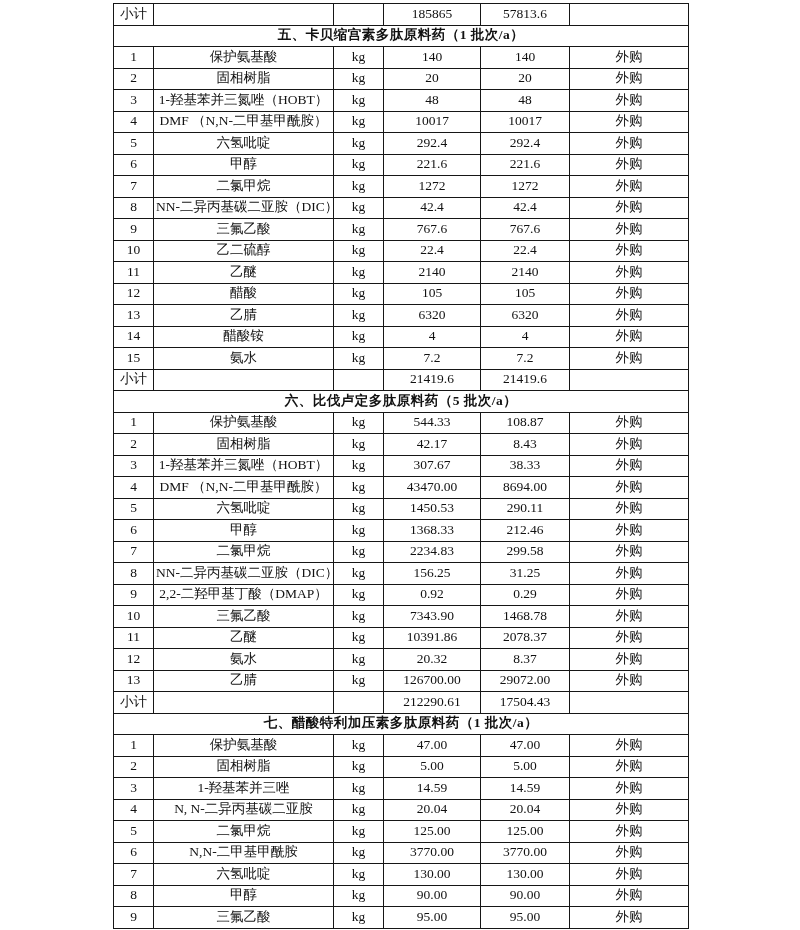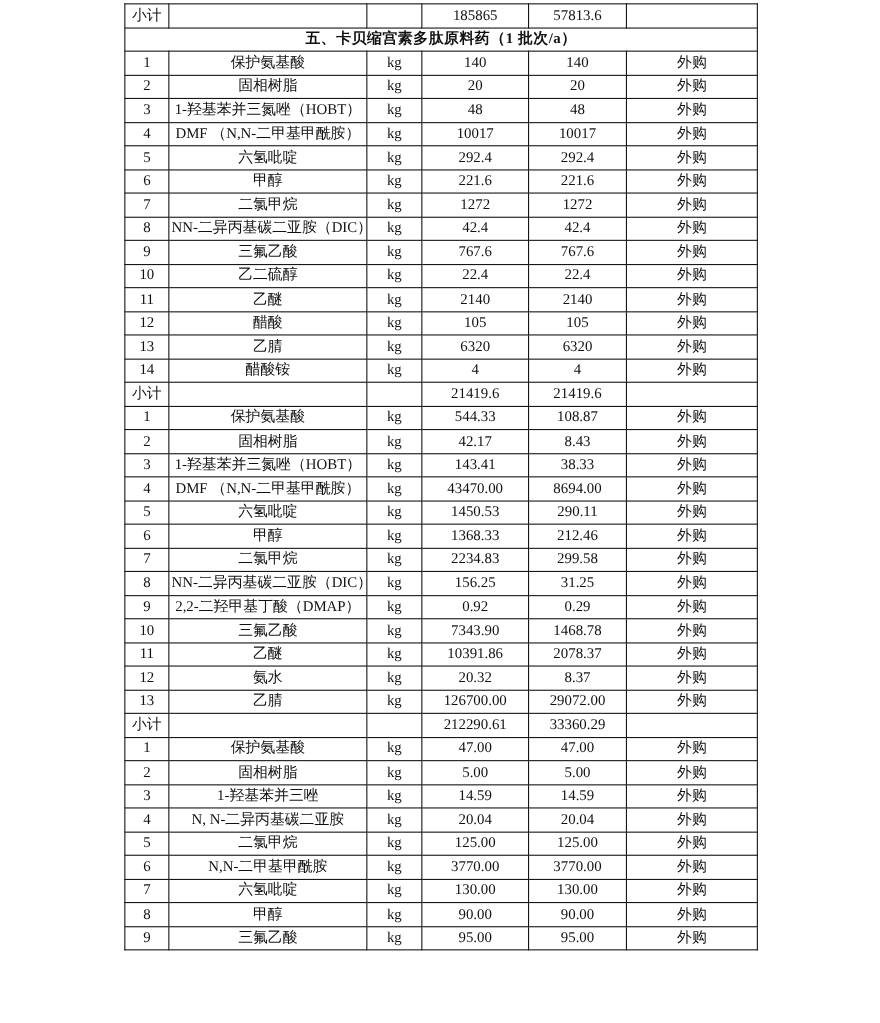--- a/index.html
+++ b/index.html
@@ -173,48 +173,59 @@
         </tr>
         <tr>
           <td>14</td>
           <td>醋酸铵</td>
           <td>kg</td>
           <td>4</td>
           <td>4</td>
           <td>外购</td>
         </tr>
         <tr>
+          <td>15</td>
+          <td>氨水</td>
+          <td>kg</td>
+          <td>7.2</td>
+          <td>7.2</td>
+          <td>外购</td>
+        </tr>
+        <tr>
           <td>小计</td>
           <td></td>
           <td></td>
           <td>21419.6</td>
           <td>21419.6</td>
           <td></td>
         </tr>
         <tr>
+          <td colspan="6" class="section-header">六、比伐卢定多肽原料药（5 批次/a）</td>
+        </tr>
+        <tr>
           <td>1</td>
           <td>保护氨基酸</td>
           <td>kg</td>
           <td>544.33</td>
           <td>108.87</td>
           <td>外购</td>
         </tr>
         <tr>
           <td>2</td>
           <td>固相树脂</td>
           <td>kg</td>
           <td>42.17</td>
           <td>8.43</td>
           <td>外购</td>
         </tr>
         <tr>
           <td>3</td>
           <td>1-羟基苯并三氮唑（HOBT）</td>
           <td>kg</td>
-          <td>143.41</td>
+          <td>307.67</td>
           <td>38.33</td>
           <td>外购</td>
         </tr>
         <tr>
           <td>4</td>
           <td>DMF （N,N-二甲基甲酰胺）</td>
           <td>kg</td>
           <td>43470.00</td>
           <td>8694.00</td>
           <td>外购</td>
@@ -289,22 +300,25 @@
           <td>kg</td>
           <td>126700.00</td>
           <td>29072.00</td>
           <td>外购</td>
         </tr>
         <tr>
           <td>小计</td>
           <td></td>
           <td></td>
           <td>212290.61</td>
-          <td>33360.29</td>
-          <td></td>
+          <td>17504.43</td>
+          <td></td>
+        </tr>
+        <tr>
+          <td colspan="6" class="section-header">七、醋酸特利加压素多肽原料药（1 批次/a）</td>
         </tr>
         <tr>
           <td>1</td>
           <td>保护氨基酸</td>
           <td>kg</td>
           <td>47.00</td>
           <td>47.00</td>
           <td>外购</td>
         </tr>
         <tr>

